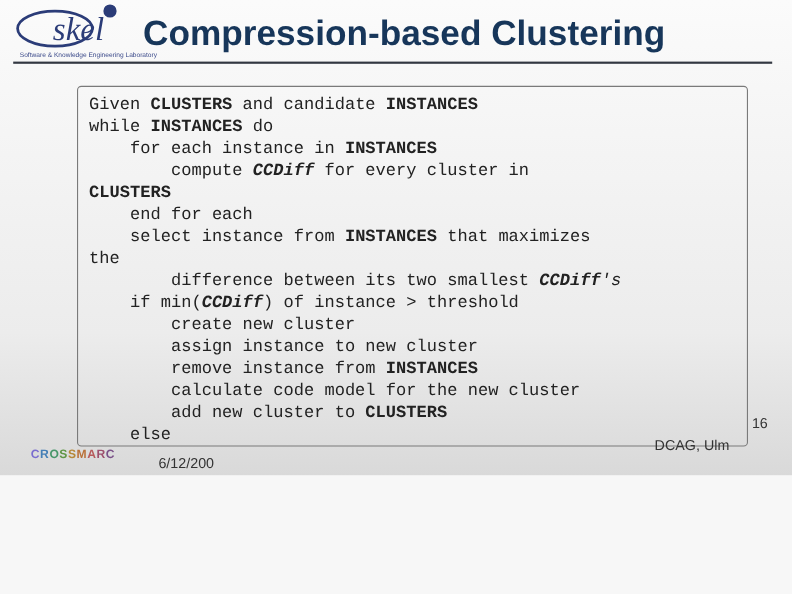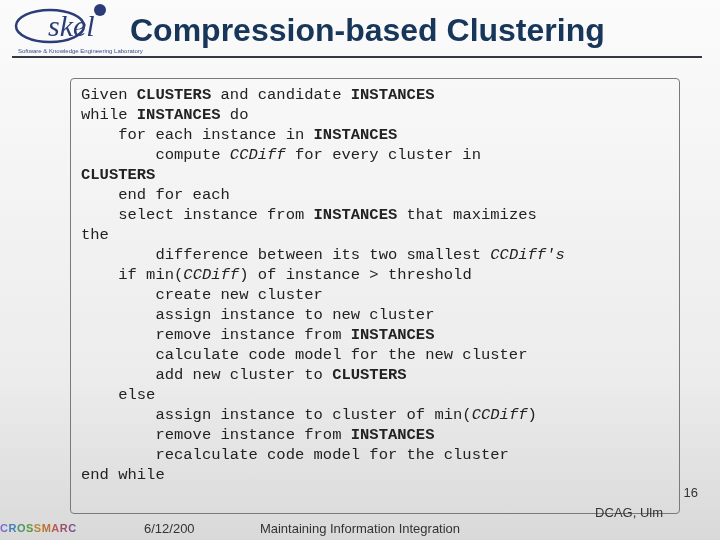--- a/index.html
+++ b/index.html
@@ -7,21 +7,21 @@
     padding: 0;
     width: 720px;
     height: 540px;
     font-family: Arial, Helvetica, sans-serif;
     background: #f7f7f7;
     overflow: hidden;
   }
   .slide {
     position: relative;
     width: 720px;
-    height: 540px;
+    height: 432px;
     background: linear-gradient(180deg, #fbfbfb 0%, #ececec 70%, #d9d9d9 100%);
     box-sizing: border-box;
   }
   .title {
     position: absolute;
     top: 12px;
     left: 130px;
     right: 16px;
     font-family: Arial, Helvetica, sans-serif;
     font-weight: bold;
@@ -69,30 +69,30 @@
   }
   pre.algo {
     margin: 0;
     font-family: "Courier New", Courier, monospace;
     font-size: 15.5px;
     line-height: 20px;
     color: #222;
     white-space: pre;
   }
   .b { font-weight: bold; }
-  .bi { font-weight: normal; font-style: italic; }
+  .bi { font-weight: bold; font-style: italic; }
   .i { font-style: italic; }
   .footer-left {
     position: absolute;
-    left: 0;
+    left: 28px;
     bottom: 6px;
     width: 110px;
     height: 26px;
     display: flex;
-    align-items: flex-end;
+    align-items: center;
     opacity: 0.85;
   }
   .crossmarc {
     font-family: Arial, Helvetica, sans-serif;
     font-weight: bold;
     letter-spacing: 0.5px;
     font-size: 11px;
   }
   .crossmarc .c1 { color: #6a5acd; }
   .crossmarc .c2 { color: #2a6fb0; }
@@ -174,17 +174,16 @@
         recalculate code model for the cluster
 end while</pre>
   </div>
 
   <div class="footer-left">
     <span class="crossmarc">
       <span class="c1">C</span><span class="c2">R</span><span class="c3">O</span><span class="c4">S</span><span class="c5">S</span><span class="c6">M</span><span class="c7">A</span><span class="c8">R</span><span class="c9">C</span>
     </span>
   </div>
   <div class="footer-date">6/12/200</div>
-  <div class="footer-center">Maintaining Information Integration</div>
   <div class="footer-right">DCAG, Ulm</div>
   <div class="slide-number">16</div>
 
 </div>
 
 </body></html>

